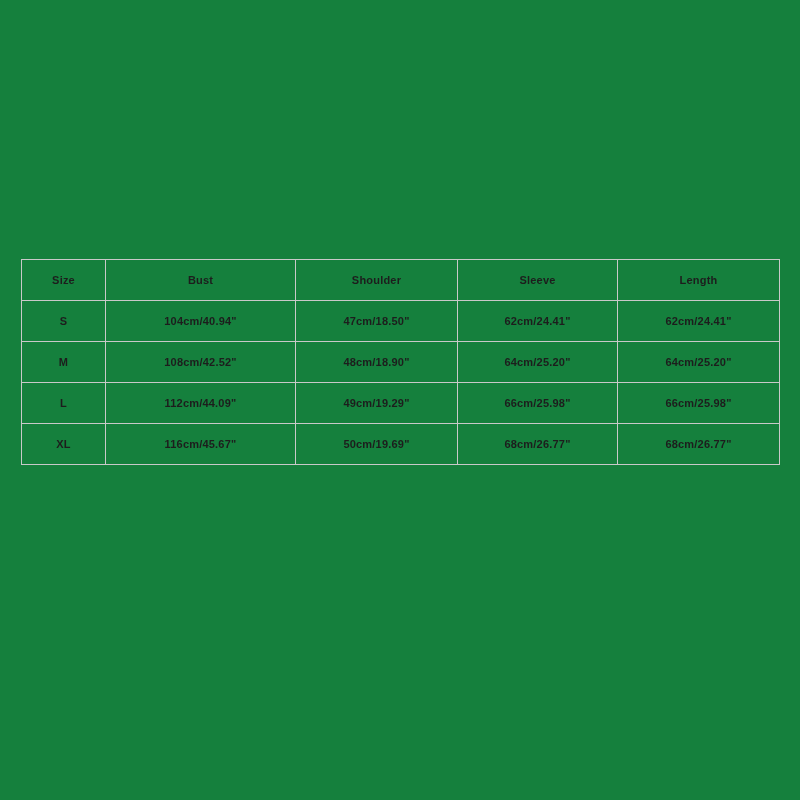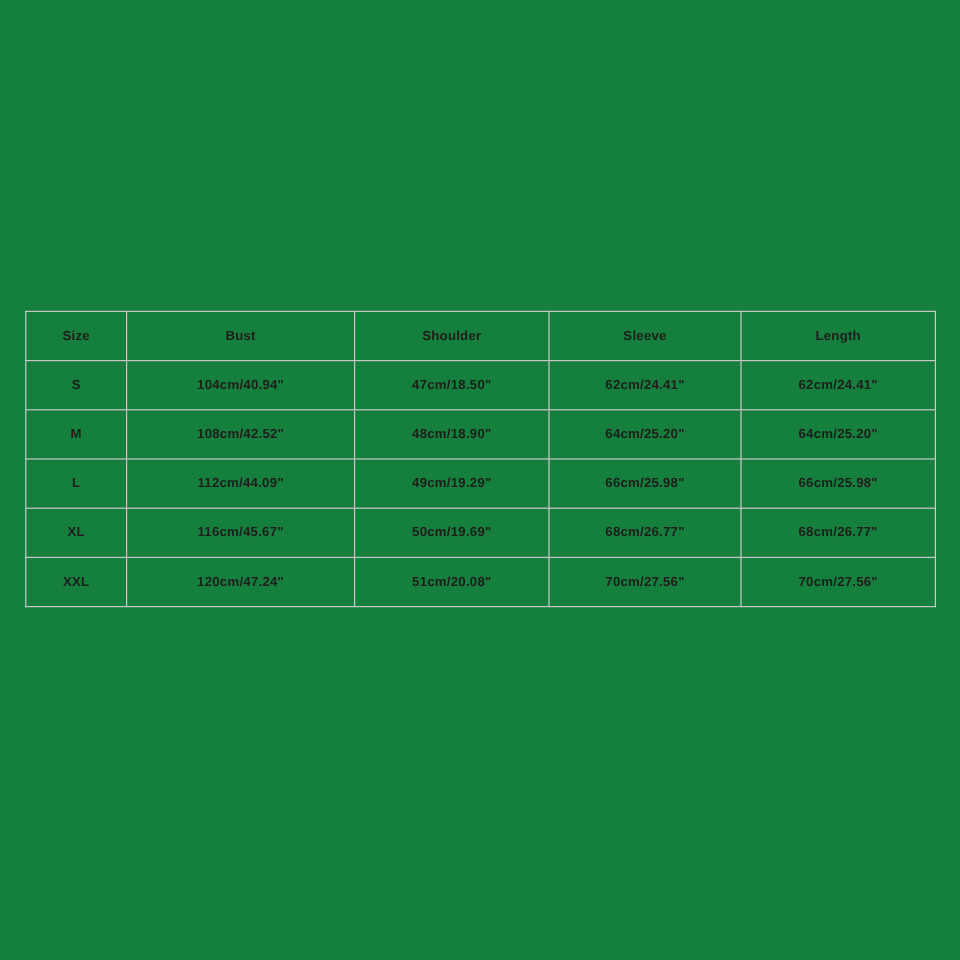--- a/index.html
+++ b/index.html
@@ -96,23 +96,16 @@
           <td>66cm/25.98"</td>
           <td>66cm/25.98"</td>
         </tr>
         <tr>
           <td>XL</td>
           <td>116cm/45.67"</td>
           <td>50cm/19.69"</td>
           <td>68cm/26.77"</td>
           <td>68cm/26.77"</td>
         </tr>
-        <tr>
-          <td>XXL</td>
-          <td>120cm/47.24"</td>
-          <td>51cm/20.08"</td>
-          <td>70cm/27.56"</td>
-          <td>70cm/27.56"</td>
-        </tr>
       </tbody>
     </table>
   </div>
 </div>
 
 </body></html>

